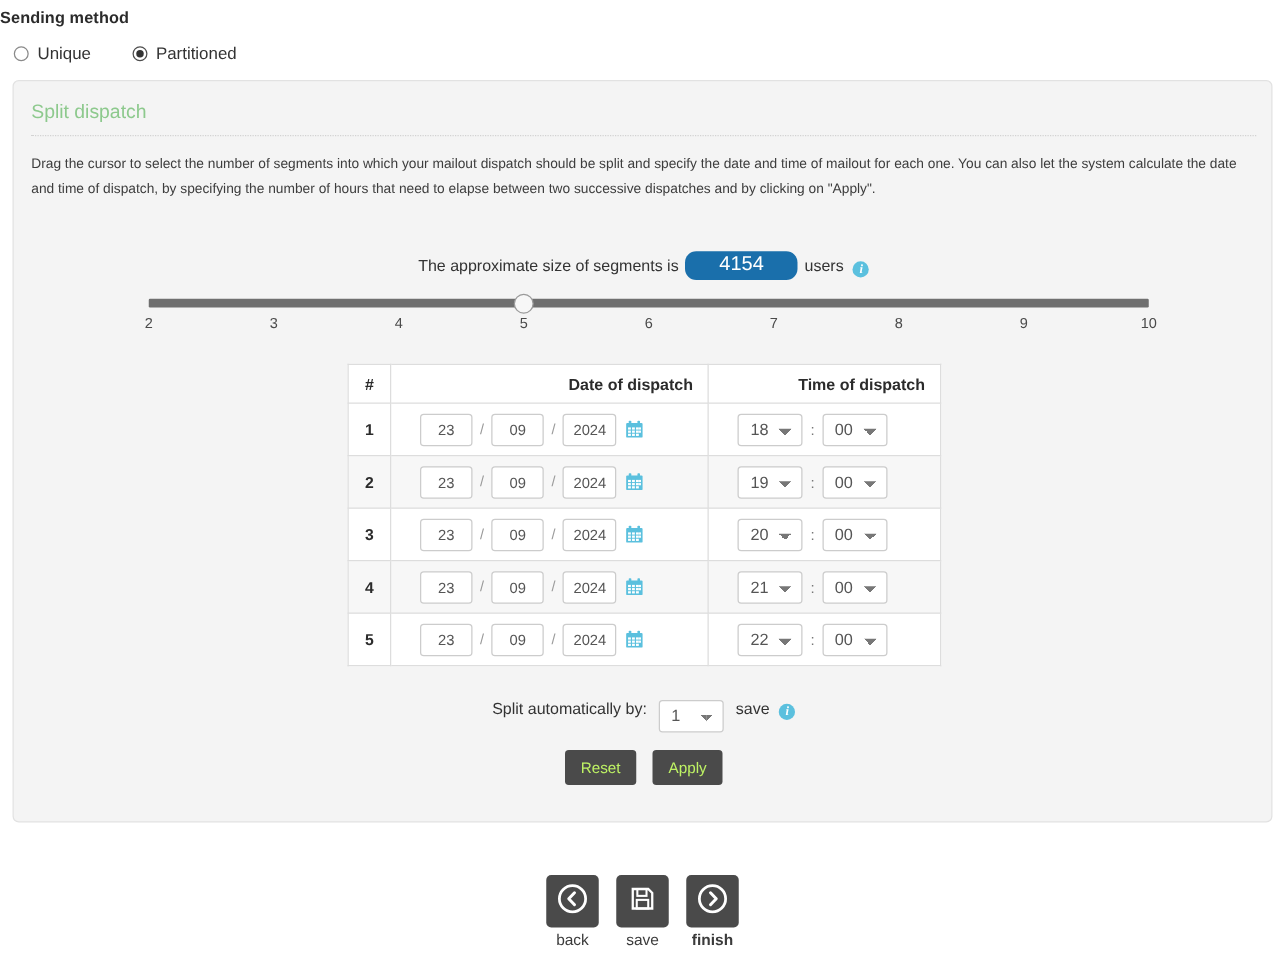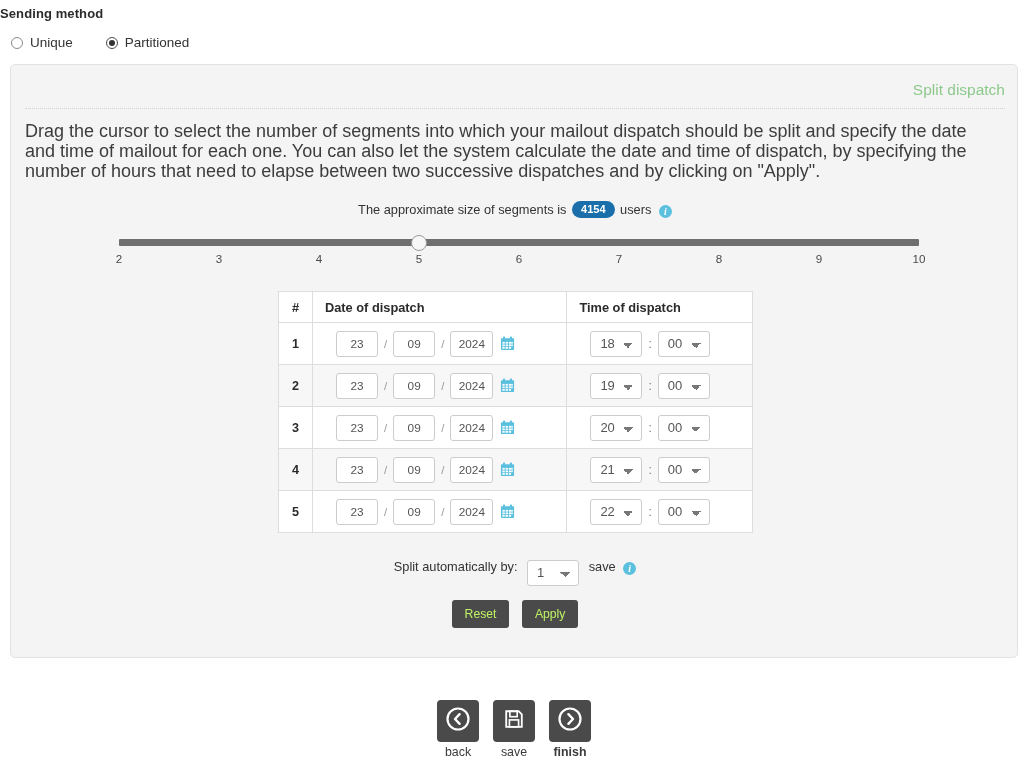--- a/index.html
+++ b/index.html
@@ -79,51 +79,50 @@
 
   .panel-heading {
     position: absolute;
     left: 14px;
     top: 16px;
     width: 980px;
     font-size: 15.5px;
     color: #8dc98d;
     padding-bottom: 9px;
     border-bottom: 1px dotted #d2d2d2;
-    text-align: right;
   }
 
   .panel-desc {
     position: absolute;
     left: 14px;
     top: 56px;
     width: 972px;
-    font-size: 18px;
+    font-size: 11px;
     line-height: 20px;
     color: #3d3d3d;
   }
 
   
   .seg-info {
     position: absolute;
     top: 136px;
     left: 0;
     width: 1008px;
     text-align: center;
     font-size: 12.8px;
     color: #333;
   }
   .badge {
     display: inline-block;
     background: #1a6fab;
     color: #fff;
-    font-size: 11px;
-    font-weight: bold;
+    font-size: 16px;
+    font-weight: normal;
     border-radius: 9px;
-    padding: 2px 9px 3px;
+    padding: 2px 27px 3px;
     vertical-align: 1px;
     margin: 0 2px;
   }
   .info-icon {
     display: inline-block;
     width: 13px; height: 13px;
     border-radius: 50%;
     background: #5bc0de;
     color: #fff;
     font-size: 10px;
@@ -184,21 +183,21 @@
   }
   .disp-table th, .disp-table td {
     border: 1px solid #dddddd;
     padding: 0;
   }
   .disp-table thead th {
     background: #ffffff;
     font-weight: bold;
     font-size: 12.8px;
     color: #2b2b2b;
-    text-align: left;
+    text-align: right;
     height: 31px;
     padding: 0 12px;
   }
   .th-num { width: 34px; text-align: left !important; padding-left: 13px !important; }
   .th-date { width: 255px; }
   .th-time { width: 186px; }
 
   .disp-table tbody tr { height: 42px; }
   .disp-table tbody tr:nth-child(even) { background: #f7f7f7; }
   .disp-table tbody tr:nth-child(odd) { background: #ffffff; }

